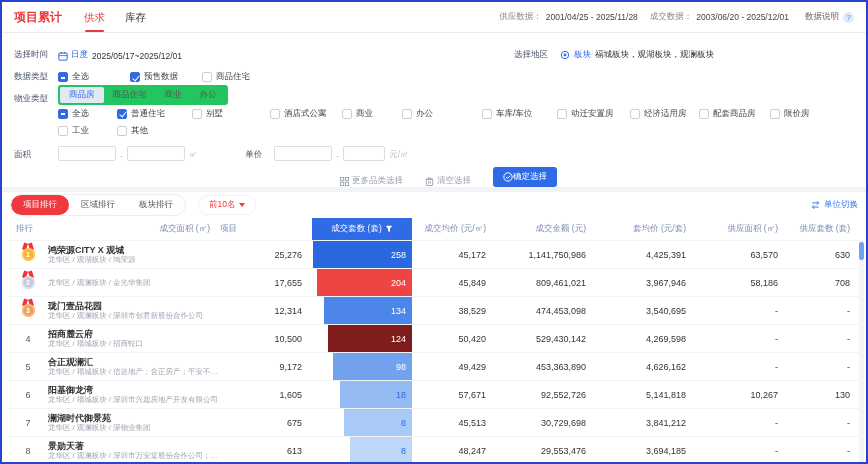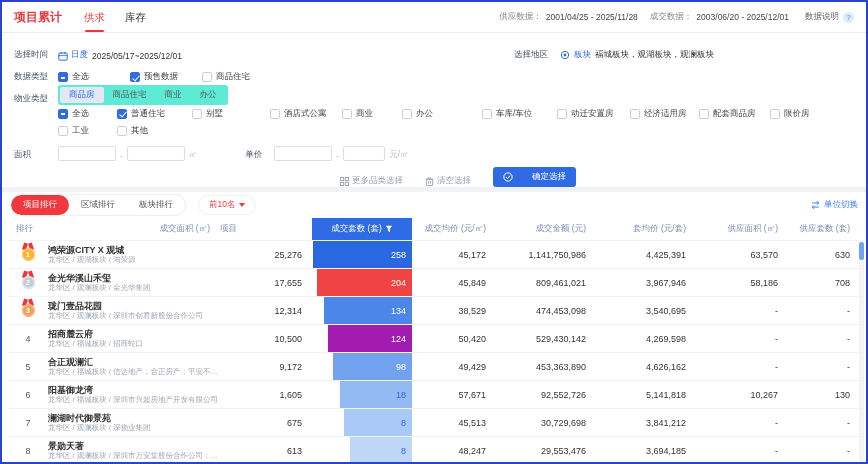--- a/index.html
+++ b/index.html
@@ -30,42 +30,42 @@
   .regionBox{position:absolute;left:512px;display:flex;align-items:center;gap:4px}
   .icn{display:inline-flex;align-items:center}
   
   .cb{position:relative;width:10px;height:10px;flex:none;border:1px solid #c9ced6;border-radius:2px;background:#fff;box-sizing:border-box}
   .cb.checked,.cb.ind{background:#2e6be5;border-color:#2e6be5}
   .cb.checked::after{content:'';position:absolute;left:3px;top:0.5px;width:3px;height:6px;border:solid #fff;border-width:0 1.5px 1.5px 0;transform:rotate(40deg)}
   .cb.ind::after{content:'';position:absolute;left:2px;right:2px;top:3.5px;height:2px;background:#fff}
   .cb-lbl{margin-left:4px;color:#444}
   .dt-opt{display:flex;align-items:center;width:72px;cursor:pointer}
   
-  .ptstrip{display:inline-flex;background:#5eead4;border-radius:3px;padding:2px;margin-left:0}
+  .ptstrip{display:inline-flex;background:#22c55e;border-radius:3px;padding:2px;margin-left:0}
   .pt-tab{font-size:8.5px;color:#555;padding:2px 9px;border-radius:2px;cursor:pointer}
   .pt-tab.active{background:#e3e9f4;color:#2e6be5}
   
   .cats{display:flex;align-items:center;padding-left:56px}
   .cat{display:flex;align-items:center;cursor:pointer}
   #cats1 .cat:nth-child(1){width:59px}#cats1 .cat:nth-child(2){width:75px}
   #cats1 .cat:nth-child(3){width:78px}#cats1 .cat:nth-child(4){width:72px}
   #cats1 .cat:nth-child(5){width:60px}#cats1 .cat:nth-child(6){width:80px}
   #cats1 .cat:nth-child(7){width:75px}#cats1 .cat:nth-child(8){width:73px}
   #cats1 .cat:nth-child(9){width:69px}#cats1 .cat:nth-child(10){width:71px}
   #cats2 .cat:nth-child(1){width:59px}
   
   input.num{width:58px;height:15px;border:1px solid #ddd;border-radius:2px;box-sizing:border-box;outline:none;font-size:8px;padding:0 4px}
   input.num.small{width:42px}
   .sep{color:#bbb;margin:0 4px}
   .unit{color:#b8bec9;margin-left:4px}
   .plabel{margin-left:48px;color:#4a5368}
   
   .btnrow{padding-left:338px;gap:0}
   .ghostbtn{display:flex;align-items:center;gap:3px;color:#9aa2b1;font-size:8.5px;cursor:pointer;margin-right:22px}
-  .bluebtn{display:flex;align-items:center;gap:19px;background:#2e6be5;color:#fff;font-size:8.5px;border:none;border-radius:3px;padding:4px 10px;cursor:pointer}
+  .bluebtn{display:flex;align-items:center;gap:0;background:#2e6be5;color:#fff;font-size:8.5px;border:none;border-radius:3px;padding:4px 10px;cursor:pointer}
   
   .divider{height:5px;background:#f1f3f6}
   
   .rankpanel{position:relative}
   .rtabsrow{height:26px;display:flex;align-items:center;padding:0 8px}
   .pillgroup{display:inline-flex;border:1px solid #eee;border-radius:12px;background:#fff;overflow:hidden}
   .rtab{font-size:8.5px;color:#555;padding:4px 12px;border-radius:12px;cursor:pointer;white-space:nowrap}
   .rtab.active{background:#f0383f;color:#fff}
   .toppill{display:flex;align-items:center;gap:4px;margin-left:12px;border:1px solid #f0f0f0;border-radius:12px;padding:3px 10px;color:#f0383f;font-size:8.5px;cursor:pointer}
   .caret{width:0;height:0;border-left:3px solid transparent;border-right:3px solid transparent;border-top:4px solid #f0383f}
@@ -349,21 +349,20 @@
           <div class="ncell" data-interactable="false">1,141,750,986</div>
           <div class="ncell" data-interactable="false">4,425,391</div>
           <div class="ncell" data-interactable="false">63,570</div>
           <div class="ncell" data-interactable="false">630</div>
         </div>
         <div class="gridrow tr" data-interactable="true">
           <div class="rankcell" data-interactable="false">
             <span class="medal m2" data-interactable="false">2</span>
           </div>
           <div class="proj" data-interactable="false">
-            <div class="pname" data-interactable="false">金光华溪山禾玺</div>
             <div class="psub" data-interactable="false">龙华区 / 观澜板块 / 金光华集团</div>
           </div>
           <div class="ncell" data-interactable="false">17,655</div>
           <div class="barcell" data-interactable="false">
             <div class="bar" data-interactable="false" style="width: 95%; background: #ef4444; color: rgb(255, 255, 255);">204</div>
           </div>
           <div class="ncell" data-interactable="false">45,849</div>
           <div class="ncell" data-interactable="false">809,461,021</div>
           <div class="ncell" data-interactable="false">3,967,946</div>
           <div class="ncell" data-interactable="false">58,186</div>
@@ -388,21 +387,21 @@
           <div class="ncell" data-interactable="false">-</div>
         </div>
         <div class="gridrow tr" data-interactable="true">
           <div class="rankcell" data-interactable="false">4</div>
           <div class="proj" data-interactable="false">
             <div class="pname" data-interactable="false">招商麓云府</div>
             <div class="psub" data-interactable="false">龙华区 / 福城板块 / 招商蛇口</div>
           </div>
           <div class="ncell" data-interactable="false">10,500</div>
           <div class="barcell" data-interactable="false">
-            <div class="bar" data-interactable="false" style="width: 84%; background: #a21caf; color: rgb(255, 255, 255);">124</div>
+            <div class="bar" data-interactable="false" style="width: 84%; background: #7f1d1d; color: rgb(255, 255, 255);">124</div>
           </div>
           <div class="ncell" data-interactable="false">50,420</div>
           <div class="ncell" data-interactable="false">529,430,142</div>
           <div class="ncell" data-interactable="false">4,269,598</div>
           <div class="ncell" data-interactable="false">-</div>
           <div class="ncell" data-interactable="false">-</div>
         </div>
         <div class="gridrow tr" data-interactable="true">
           <div class="rankcell" data-interactable="false">5</div>
           <div class="proj" data-interactable="false">

